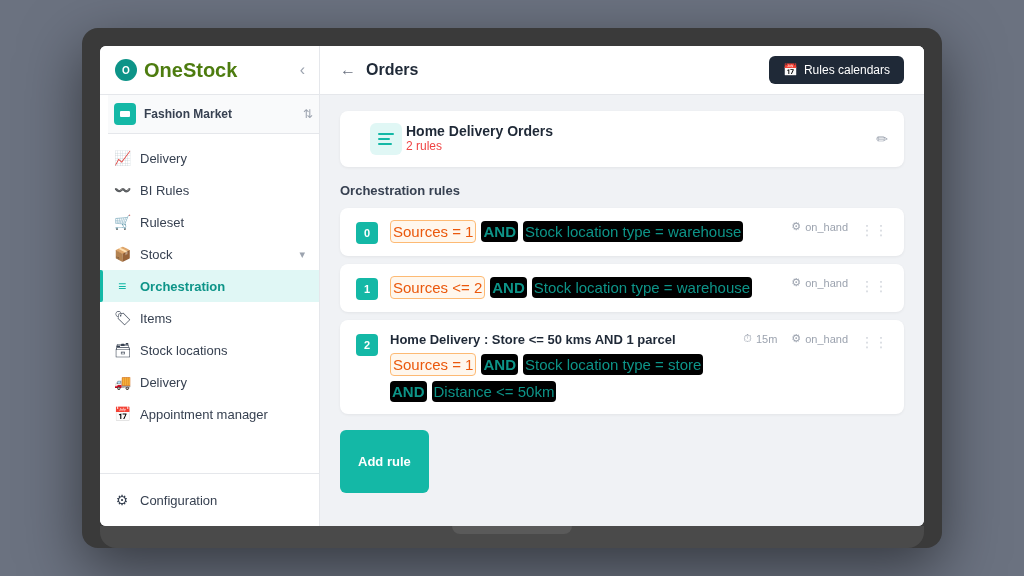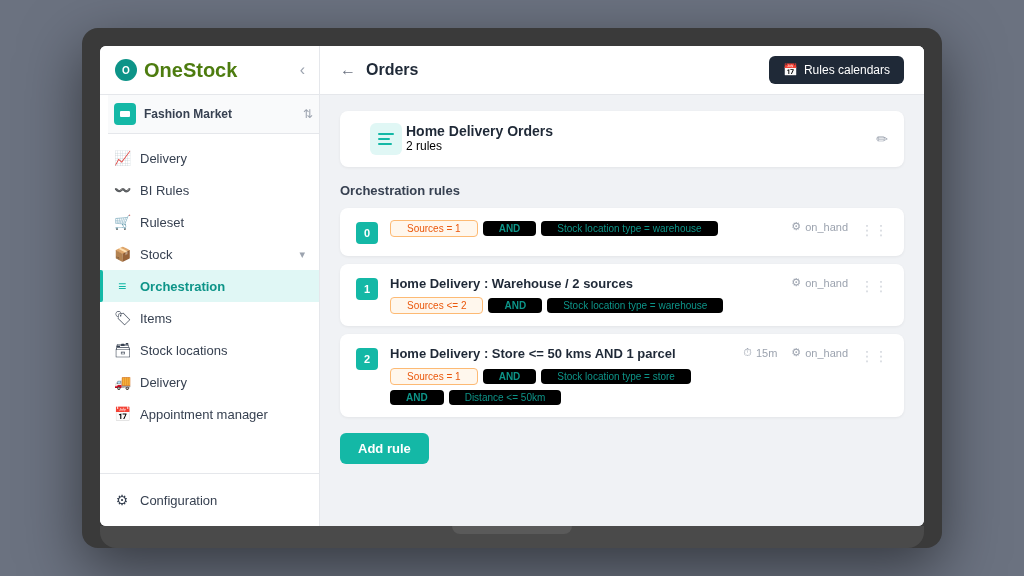--- a/index.html
+++ b/index.html
@@ -231,21 +231,21 @@
       color: #14b8a6;
       font-size: 14px;
     }
     .ruleset-name {
       font-size: 14px;
       font-weight: 600;
       color: #1f2937;
     }
     .ruleset-count {
       font-size: 12px;
-      color: #000000;
+      color: #ef4444;
     }
     .edit-icon {
       color: #9ca3af;
       font-size: 14px;
       cursor: pointer;
     }
 
     .section-title {
       font-size: 13px;
       font-weight: 700;
@@ -288,22 +288,22 @@
       margin-bottom: 6px;
     }
     .rule-tags {
       display: flex;
       flex-wrap: wrap;
       gap: 5px;
       align-items: center;
     }
     .tag {
       border-radius: 4px;
-      padding: 2px 16px;
-      font-size: 10px;
+      padding: 2px 2px;
+      font-size: 15px;
       font-weight: 500;
     }
     .tag-teal {
       background: #000000;
       color: #0d9488;
     }
     .tag-orange {
       background: #fff7ed;
       color: #ea580c;
       border: 1px solid #fdba74;
@@ -336,21 +336,21 @@
       font-size: 14px;
       cursor: grab;
       padding-top: 2px;
     }
 
     .add-rule-btn {
       background: #14b8a6;
       color: #fff;
       border: none;
       border-radius: 6px;
-      padding: 8px 18px;
+      padding: 24px 18px;
       font-size: 13px;
       font-weight: 600;
       cursor: pointer;
       margin-top: 8px;
     }
   </style>
 </head>
 <body>
 
 <div class="laptop-outer">
@@ -479,21 +479,20 @@
             <span class="drag-handle">⋮⋮</span>
           </div>
         </div>
 
         
         <div class="rule-card">
           <div class="rule-index">
             <span>1</span>
           </div>
           <div class="rule-body">
-            <div class="rule-name">Home Delivery : Warehouse / 2 sources</div>
             <div class="rule-tags">
               <span class="tag tag-orange">Sources &lt;= 2</span>
               <span class="tag tag-and">AND</span>
               <span class="tag tag-teal">Stock location type = warehouse</span>
             </div>
           </div>
           <div class="rule-right">
             <div class="rule-meta">
               <div class="rule-meta-item">
                 <span>⚙</span>

